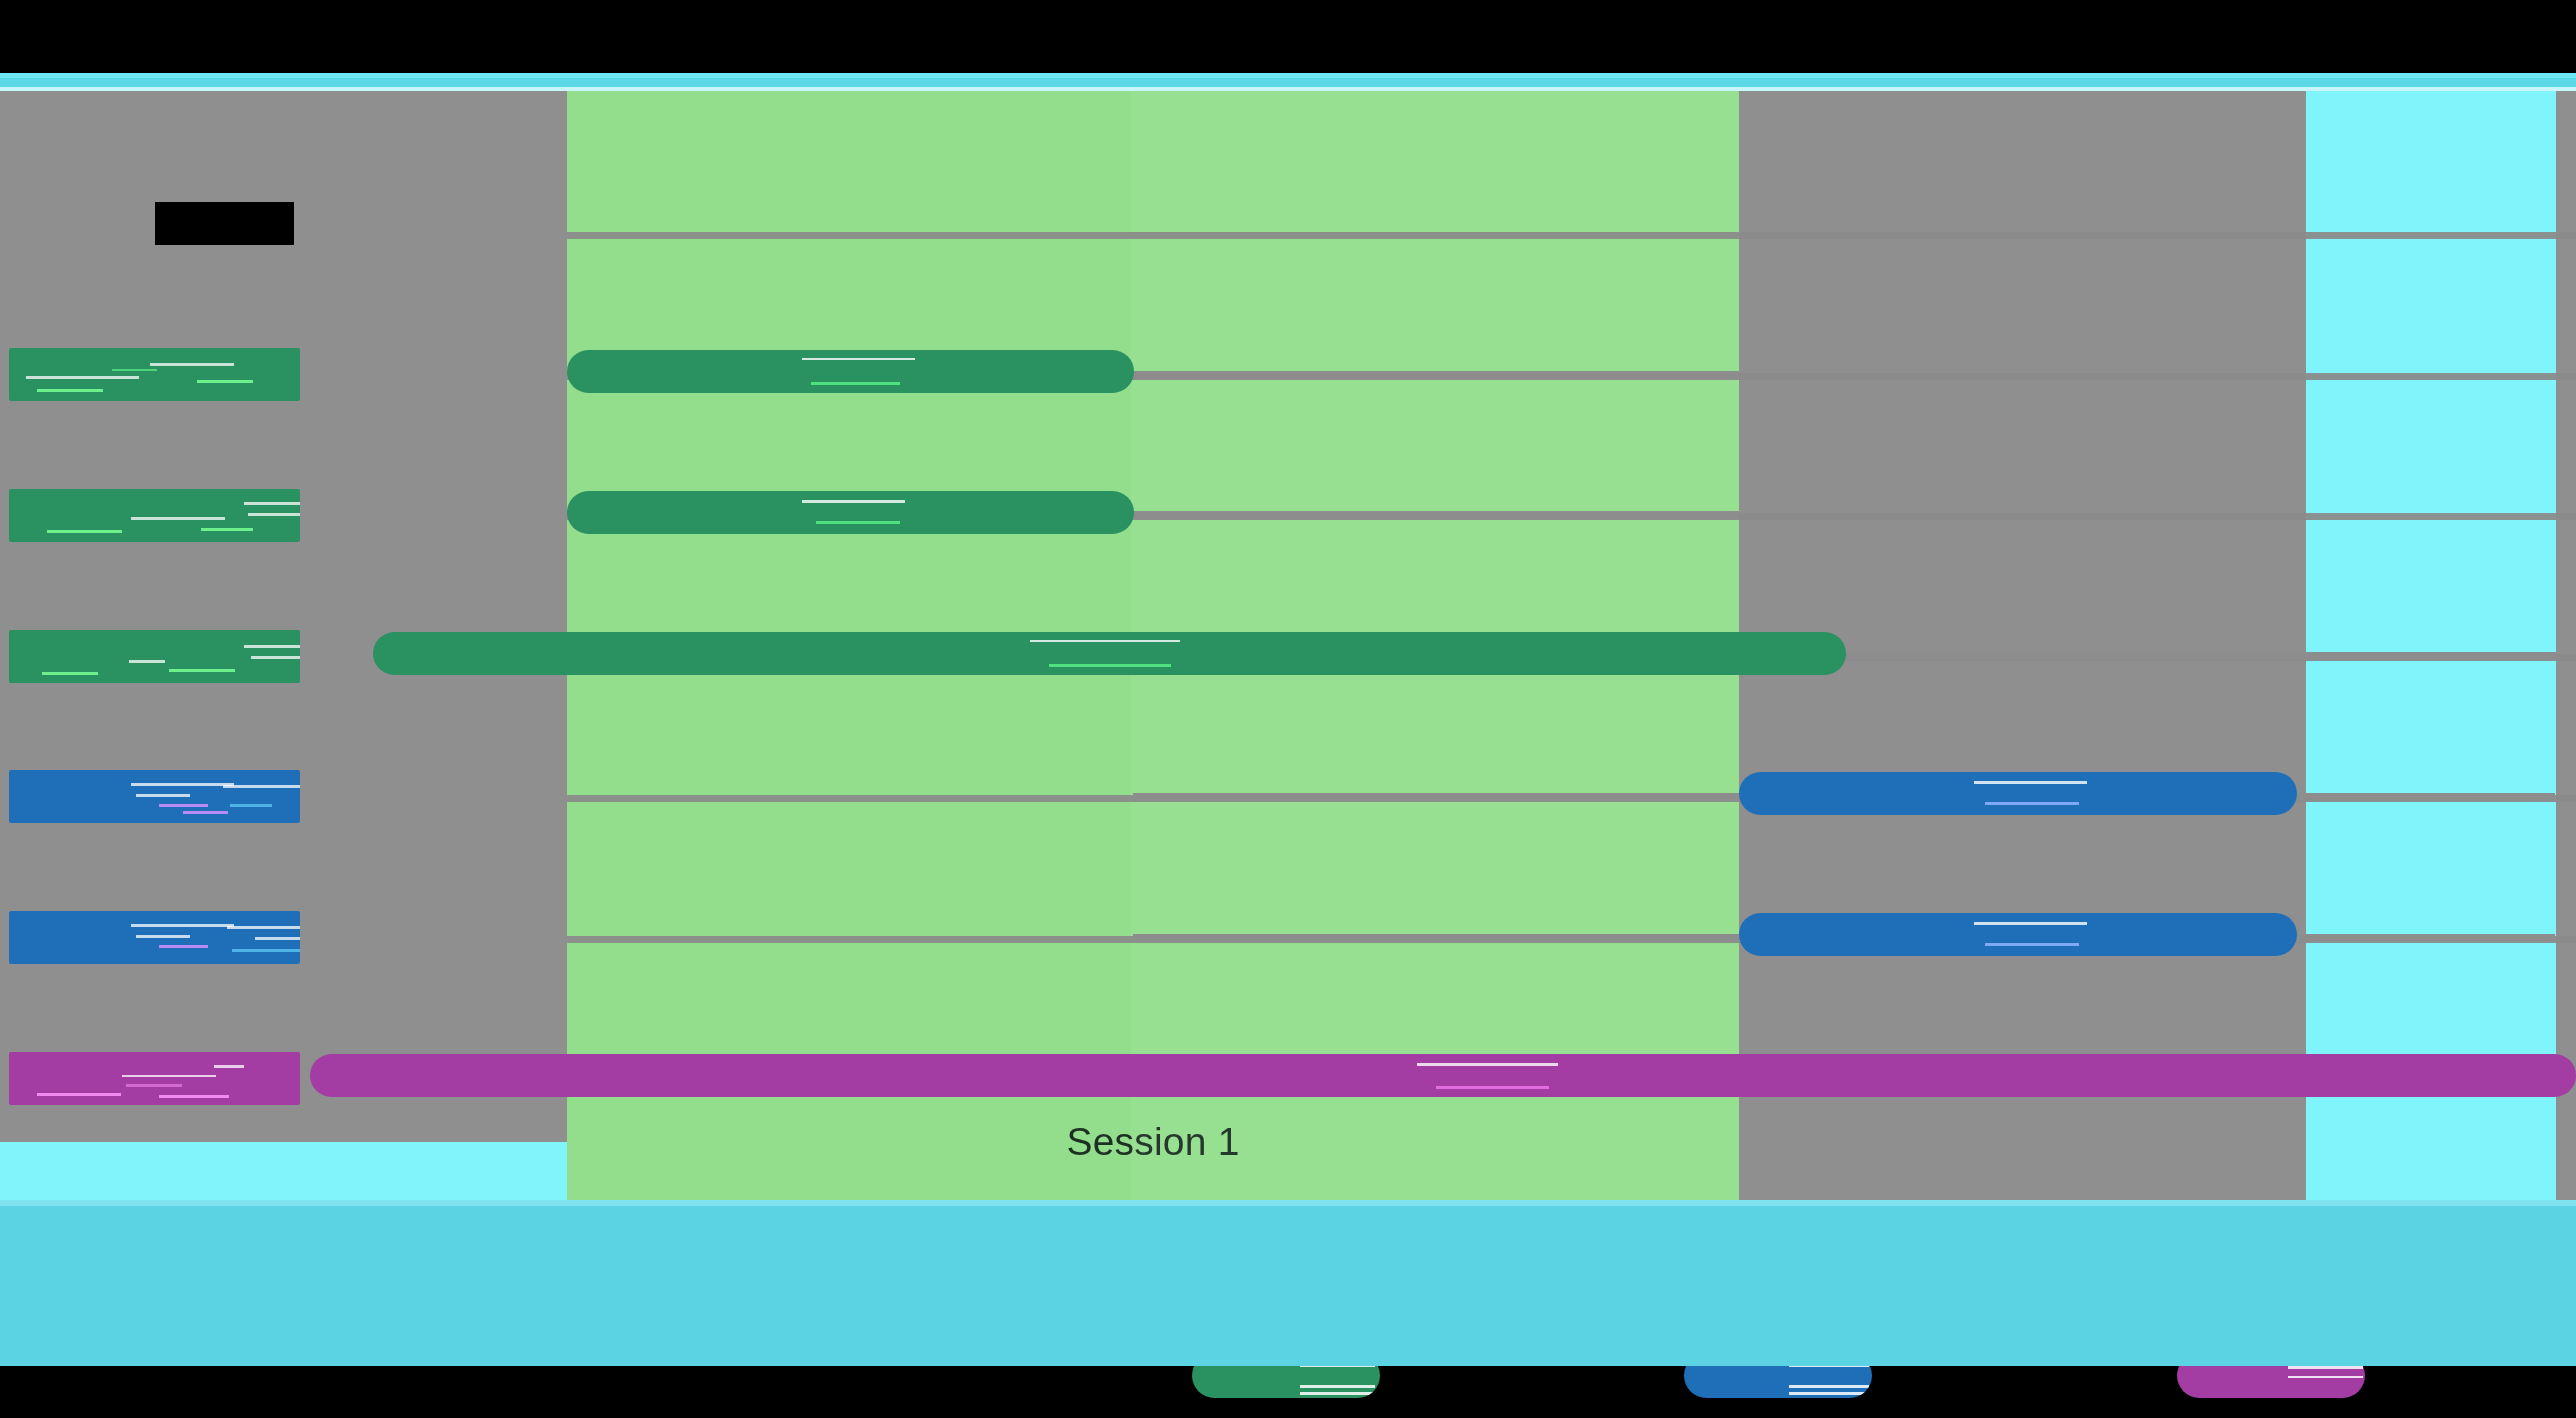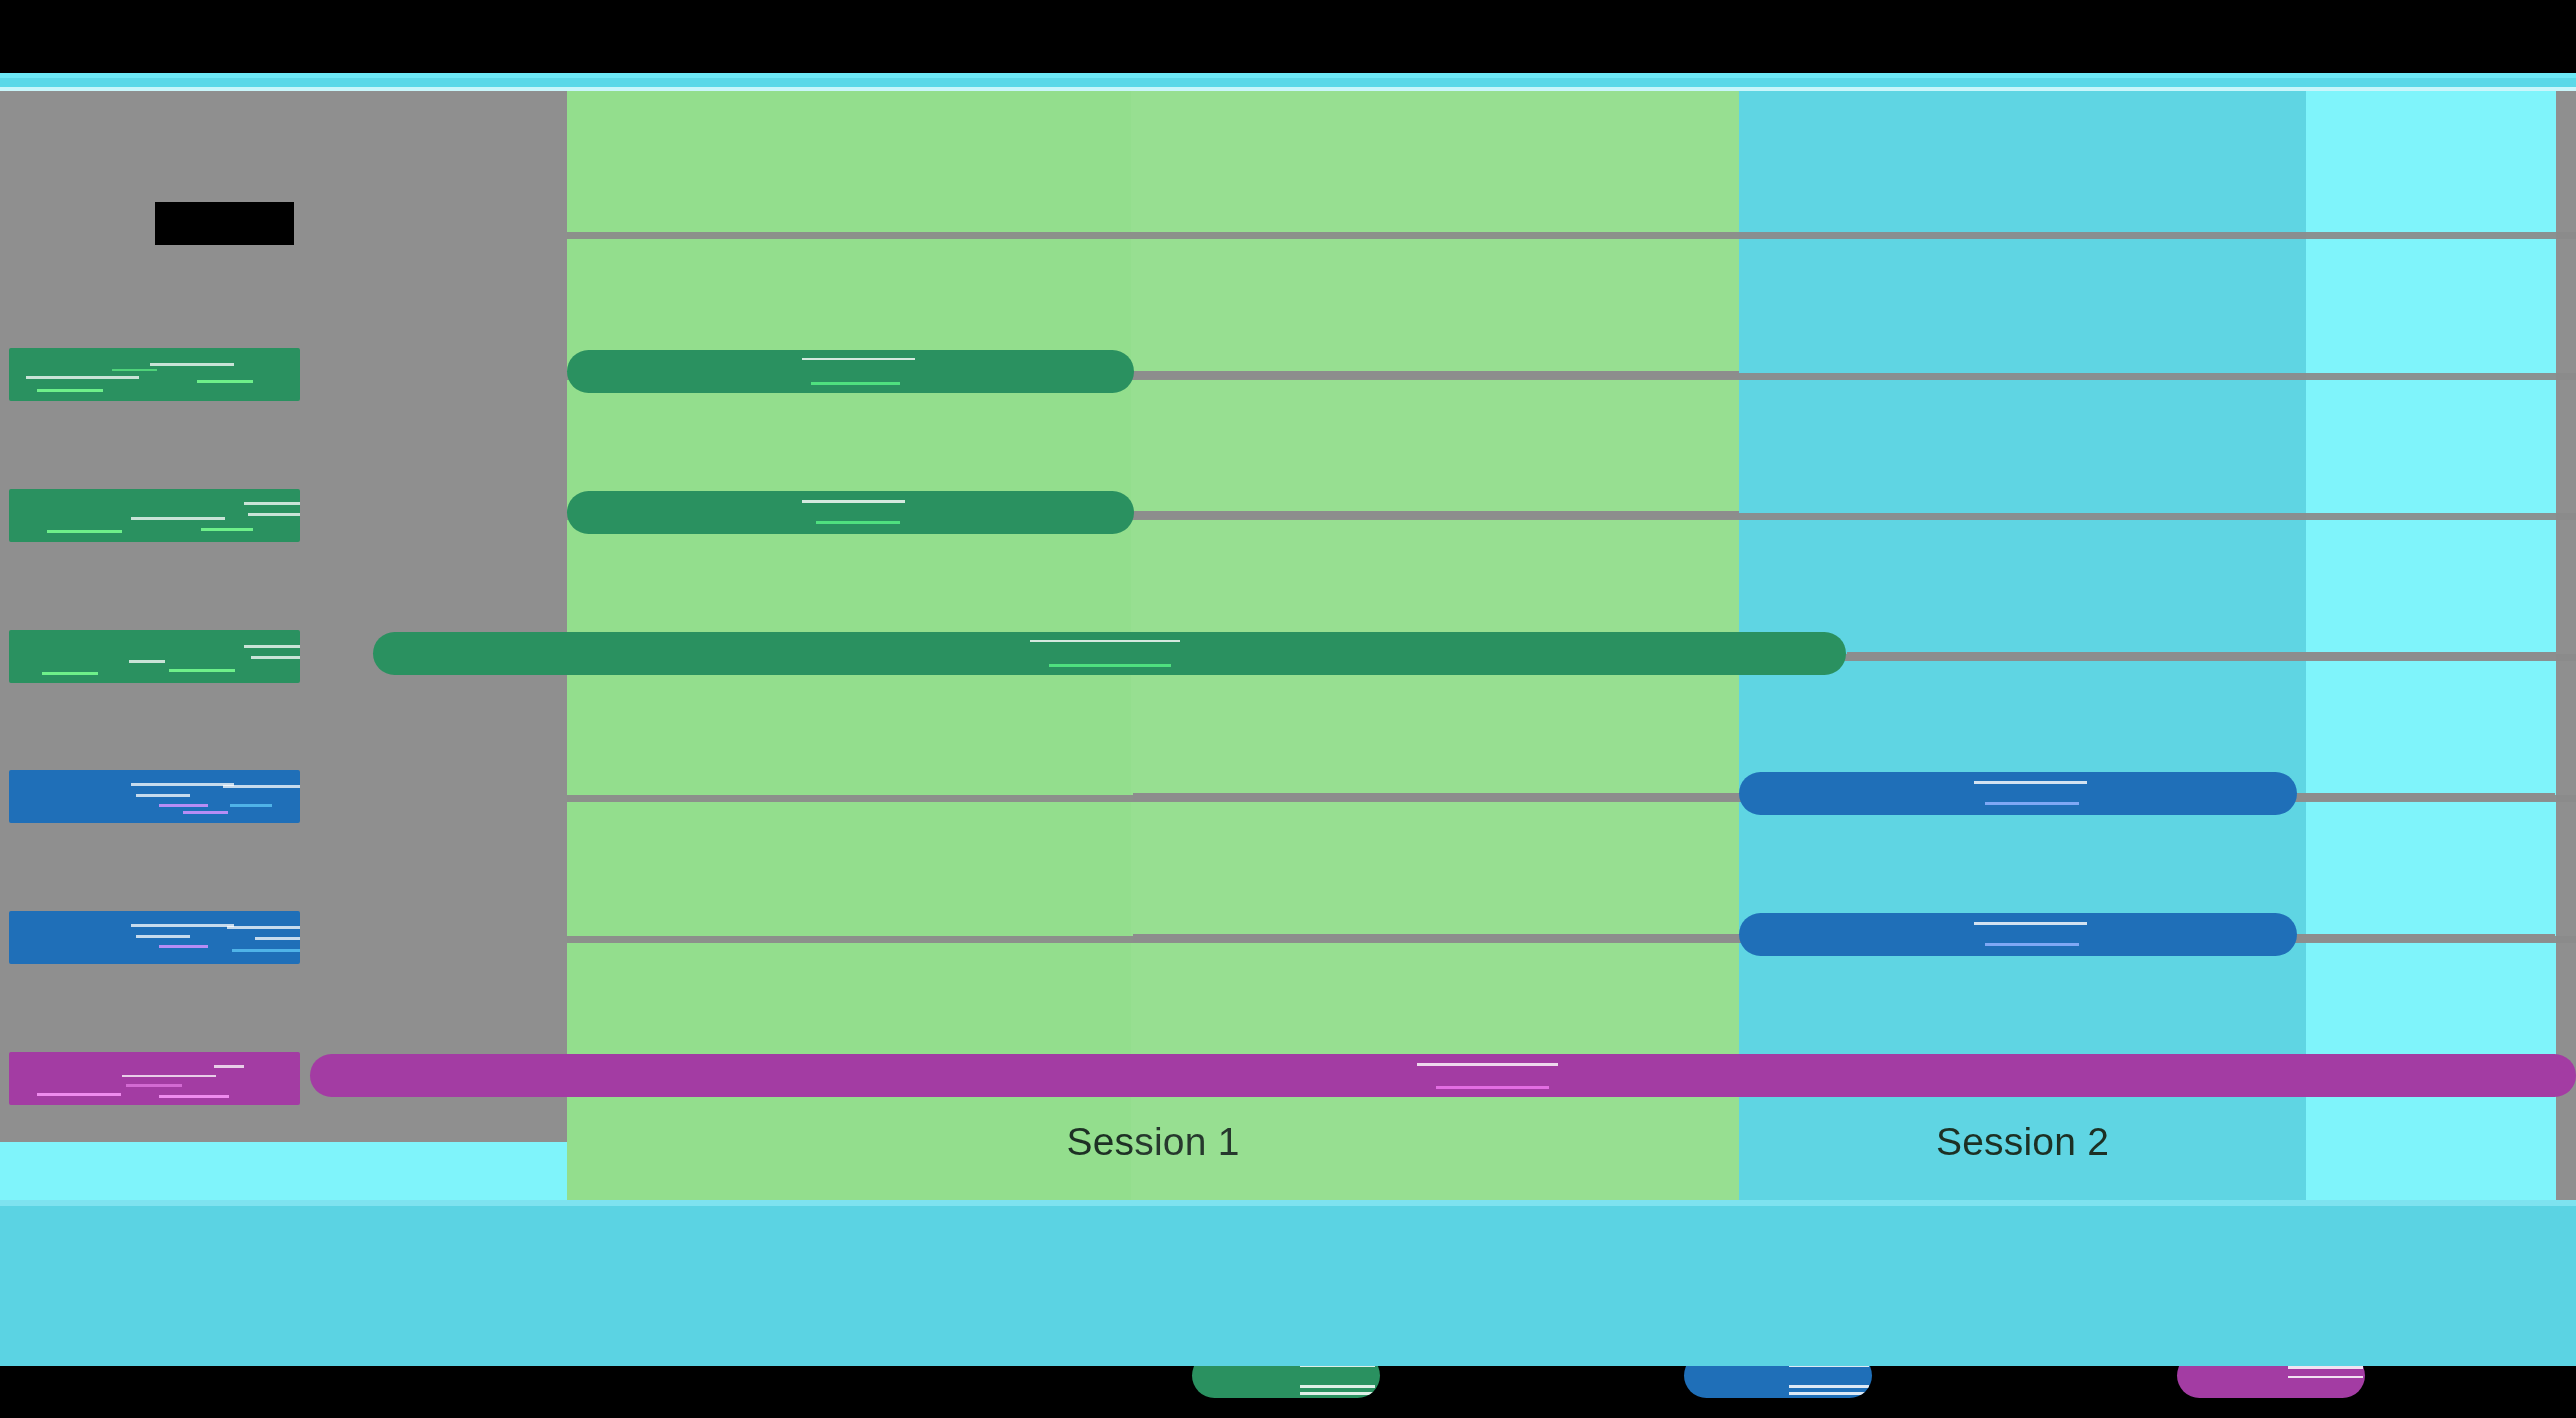--- a/index.html
+++ b/index.html
@@ -60,23 +60,20 @@
 
   <div class="rail"></div>
   <div class="rail-hi"></div>
   <div class="rail-lo"></div>
 
   <div class="plot">
 
     <div class="band" style="left:567px;width:1172px;background:#93de8d;">
       <div class="band-label">Session 1</div>
     </div>
-    <div class="band" style="left:1739px;width:567px;background:#5fd5e3;">
-      <div class="band-label">Session 2</div>
-    </div>
     <div class="band" style="left:2306px;width:250px;background:#7ff4fb;"></div>
 
     <div class="band" style="left:1131px;width:608px;background:rgba(255,255,255,.045);"></div>
 
     <div class="grid" style="left:567px;top:141px;width:2009px;"></div>
     <div class="grid" style="left:567px;top:282px;width:2009px;"></div>
     <div class="grid" style="left:567px;top:422px;width:2009px;"></div>
     <div class="grid" style="left:567px;top:563px;width:2009px;"></div>
     <div class="grid" style="left:567px;top:704px;width:2009px;"></div>
     <div class="grid" style="left:567px;top:845px;width:2009px;"></div>

